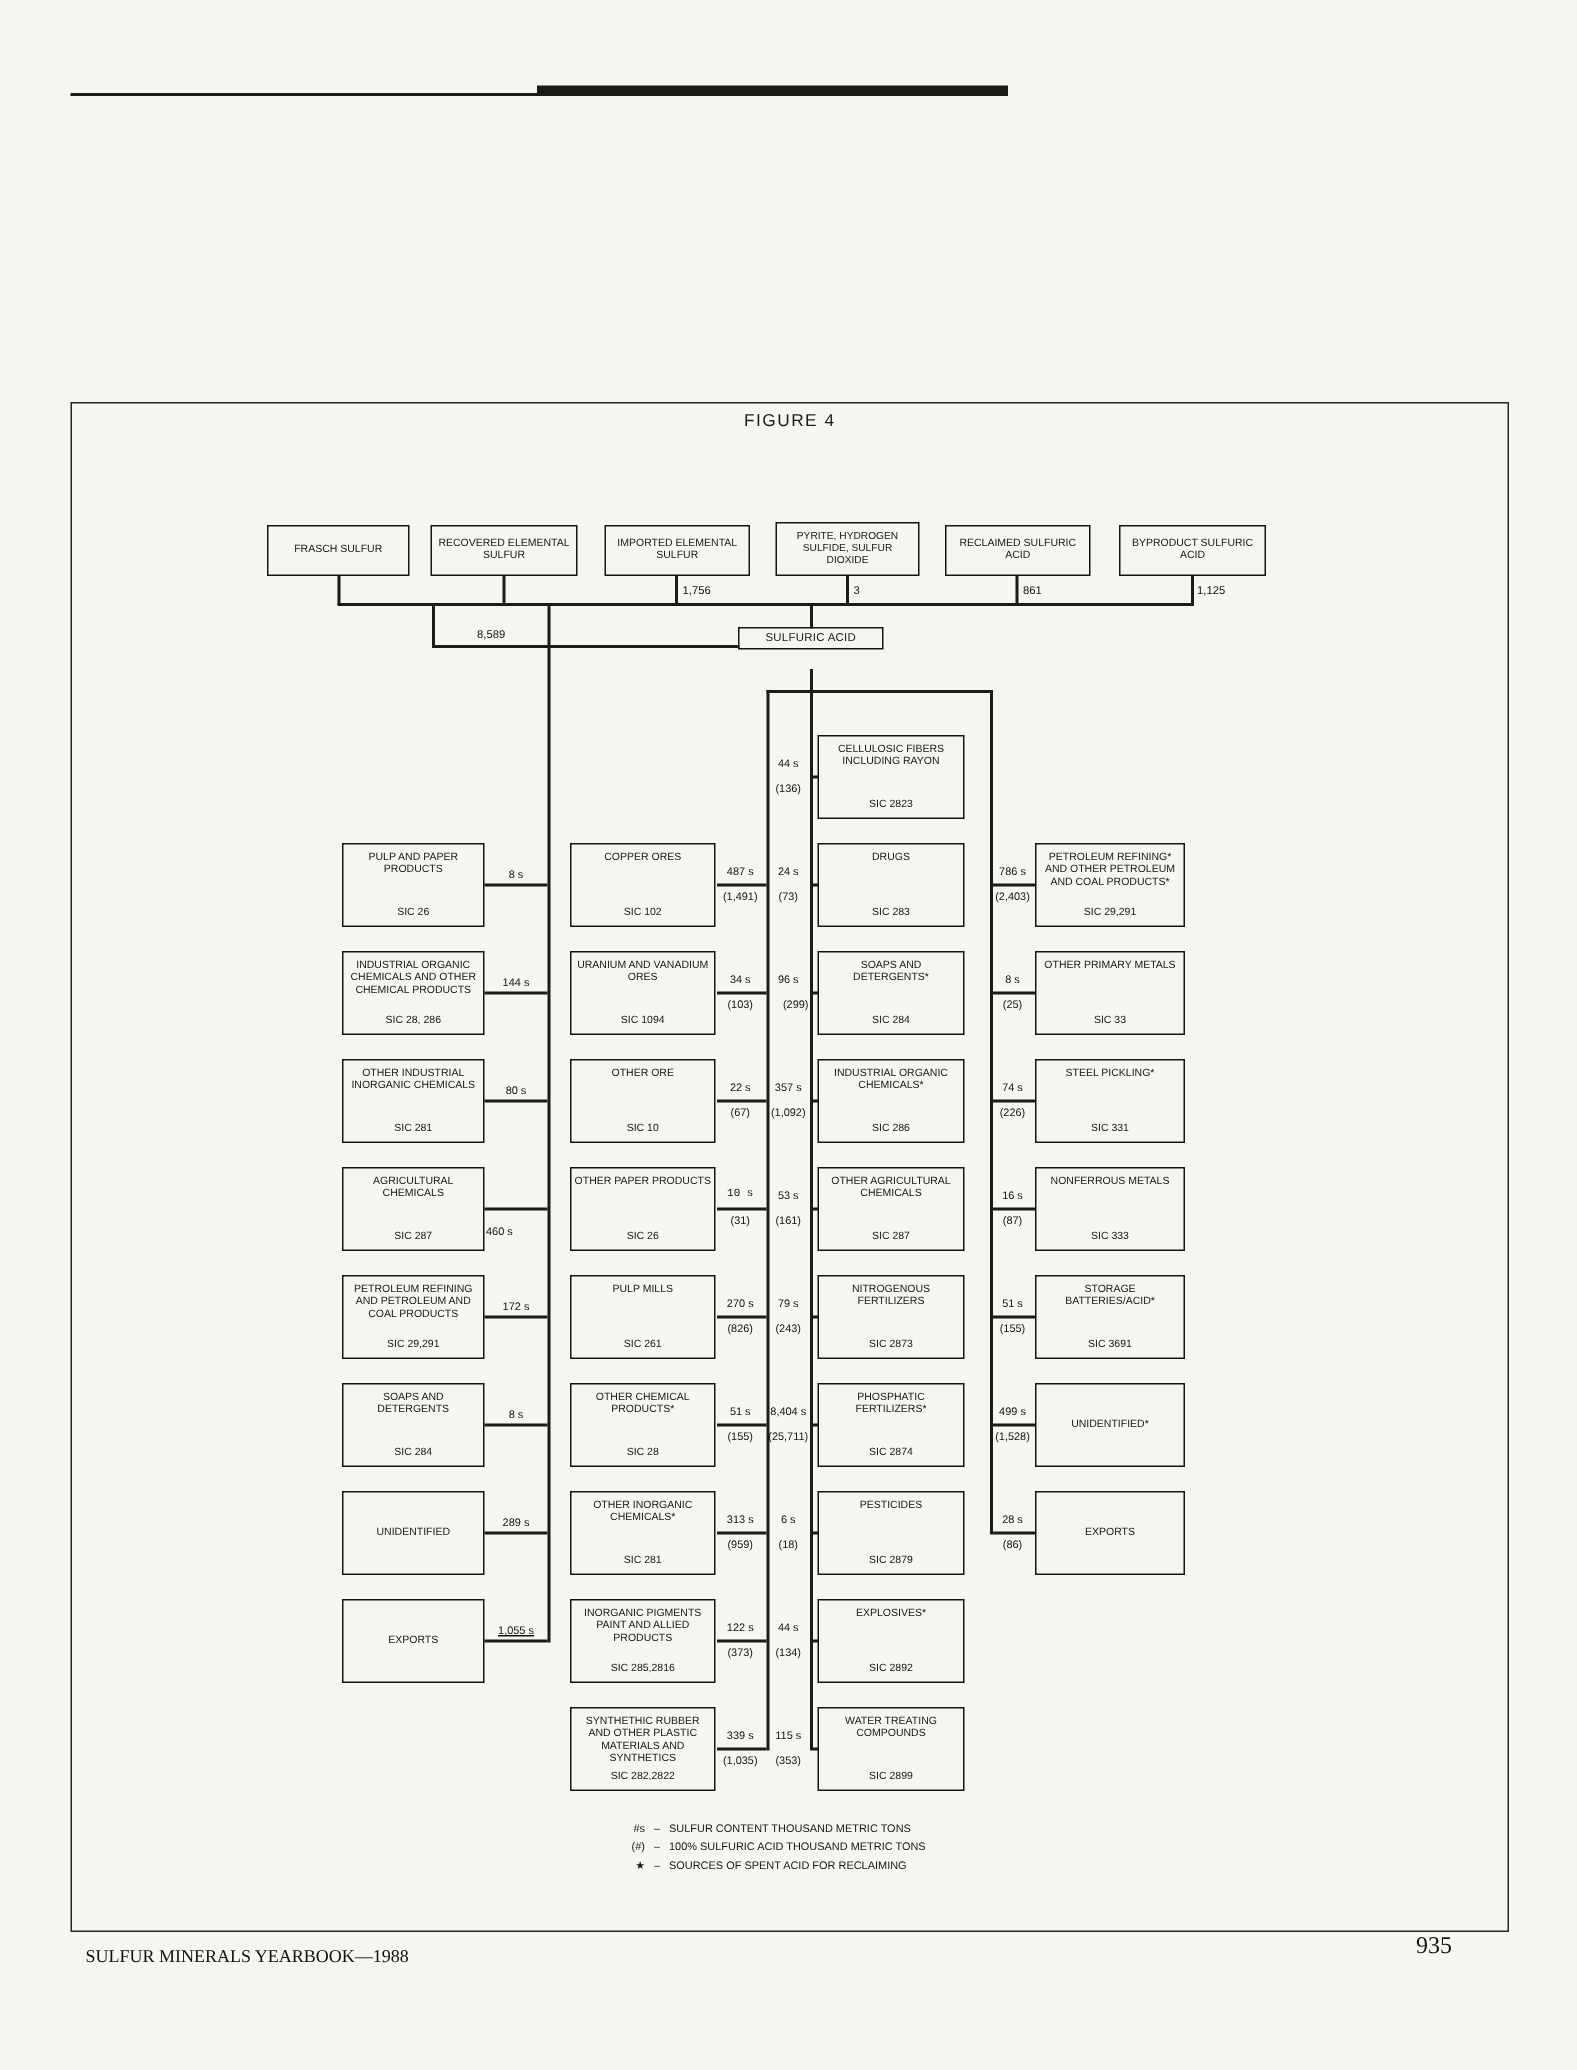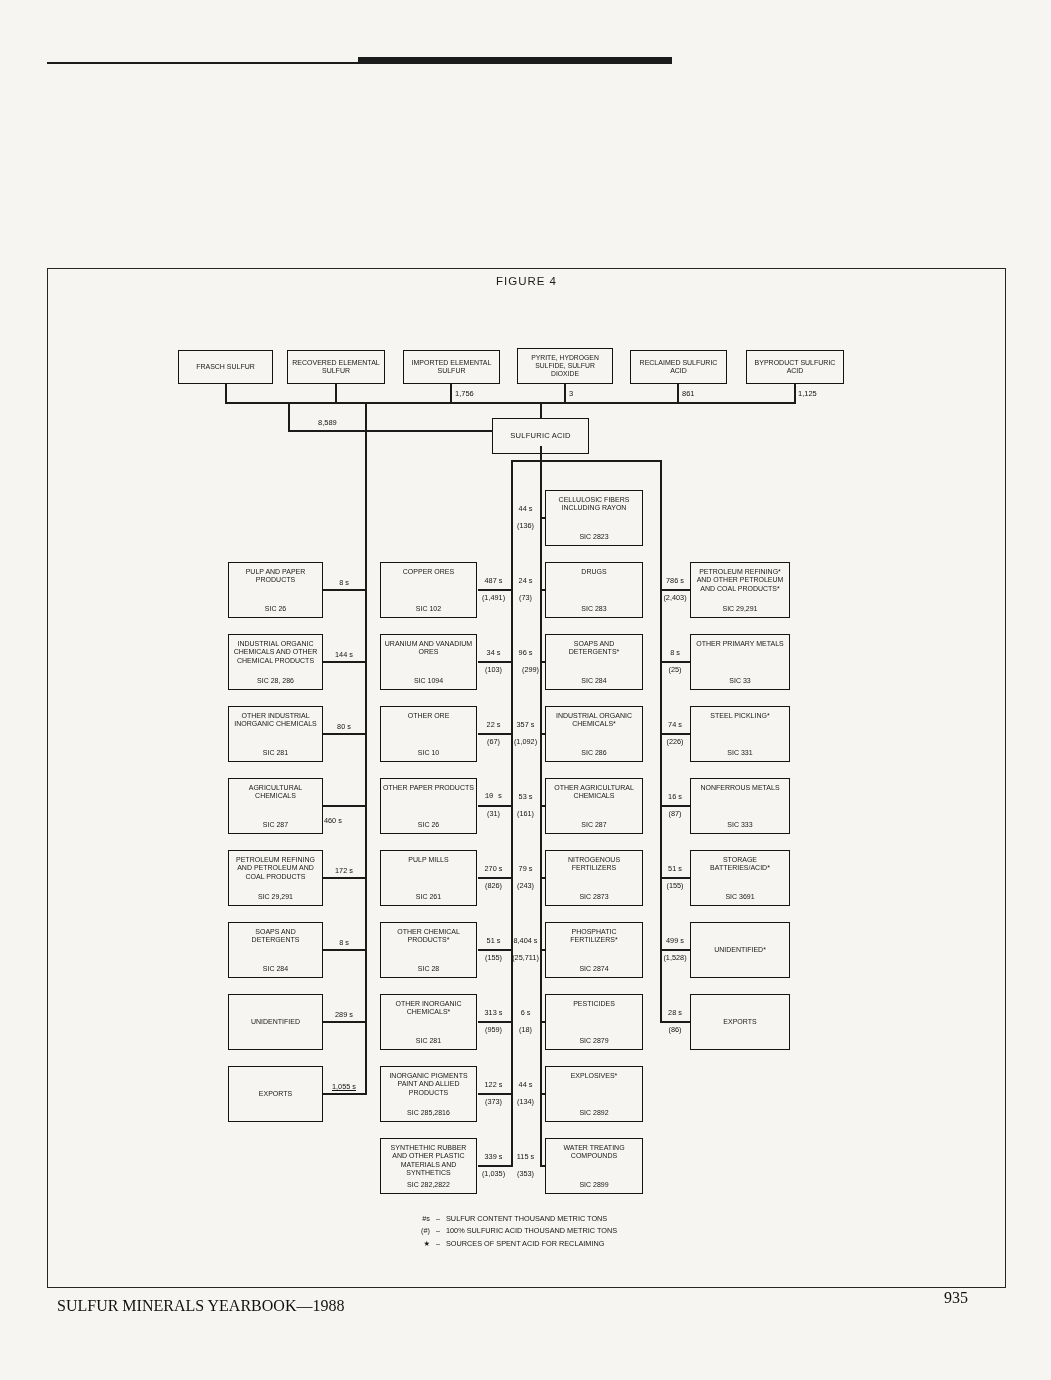--- a/index.html
+++ b/index.html
@@ -28,21 +28,21 @@
   }
   .use-box.no-sic { justify-content:center; }
   .box-title, .box-sic { width:100%; }
   .flow-label { position:absolute; font-size:7.5px; white-space:nowrap; color:#141414; }
   .qty { position:absolute; font-size:7.3px; text-align:center; white-space:nowrap; color:#141414; }
   .legend { position:absolute; font-size:7.3px; color:#161616; }
   .legend-row { display:flex; align-items:baseline; margin-bottom:5px; line-height:1; }
   .legend-sym { display:inline-block; width:22px; text-align:right; }
   .legend-dash { display:inline-block; width:16px; text-align:center; }
   .legend-text { display:inline-block; }
-  .footer-left { position:absolute; font-family:"Liberation Serif","DejaVu Serif",serif; font-size:16px; color:#111; }
+  .footer-left { position:absolute; font-family:"Liberation Serif","DejaVu Serif",serif; font-size:12px; color:#111; }
   .page-number { position:absolute; font-family:"Liberation Serif","DejaVu Serif",serif; font-size:16px; color:#111; }
 </style>
 </head>
 <body>
 
 <div id="page">
 
   <div class="hline" style="left:47px;top:62px;width:625px;height:1.5px"></div>
   <div class="hline" style="left:358px;top:57px;width:314px;height:5px"></div>
 
@@ -68,21 +68,21 @@
   <div class="src-box" style="left:746px;top:350px;width:98px;height:34px">
     <span>BYPRODUCT SULFURIC ACID</span>
   </div>
 
   <div class="flow-label" style="left:455px;top:389px">1,756</div>
   <div class="flow-label" style="left:569px;top:389px">3</div>
   <div class="flow-label" style="left:682px;top:389px">861</div>
   <div class="flow-label" style="left:798px;top:389px">1,125</div>
   <div class="flow-label" style="left:318px;top:418px">8,589</div>
 
-  <div class="src-box acid-box" style="left:492px;top:418px;width:97px;height:36px">
+  <div class="src-box acid-box" style="left:492px;top:418px;width:97px;height:15px">
     <span>SULFURIC ACID</span>
   </div>
 
   <div class="legend" style="left:408px;top:1215px">
     <div class="legend-row">
       <span class="legend-sym">#s</span>
       <span class="legend-dash">–</span>
       <span class="legend-text">SULFUR CONTENT THOUSAND METRIC TONS</span>
     </div>
     <div class="legend-row">

